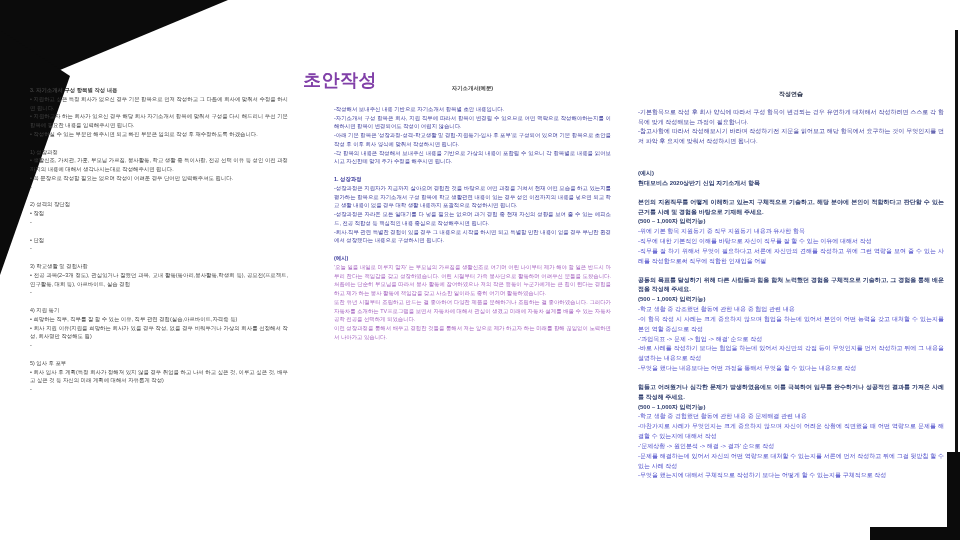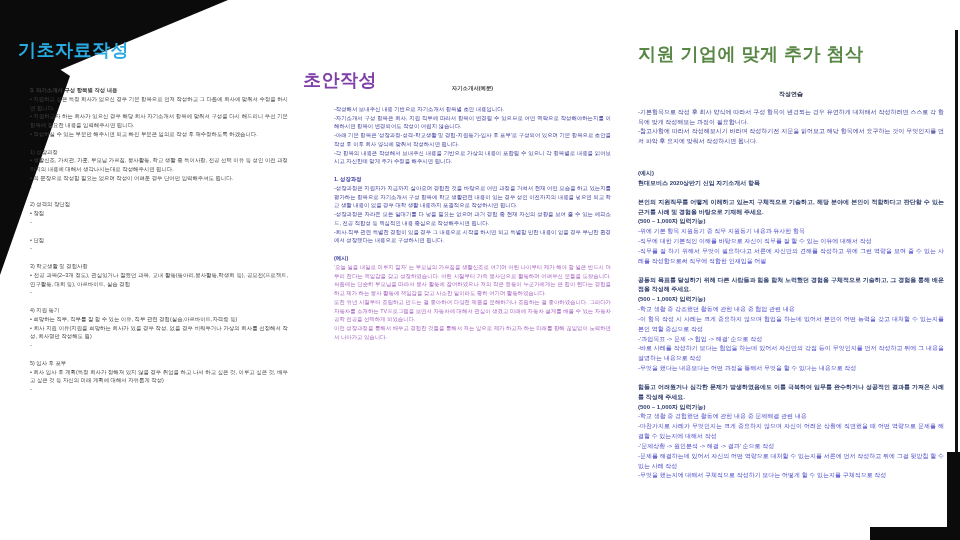--- a/index.html
+++ b/index.html
@@ -37,23 +37,21 @@
 
 <div class="stage">
 
   <svg class="deco" style="left:0;top:0;" width="240" height="280" aria-hidden="true">
     <polygon points="0,0 228,0 0,95" fill="#0b0b0b"></polygon>
     <polygon points="0,30 70,76 0,275" fill="#0b0b0b"></polygon>
   </svg>
   <div class="deco edge-right"></div>
   <div class="deco corner-br"></div>
 
-  <h1 class="hdr hdr1" style="color: rgb(41, 171, 226);">기초자료작성</h1>
   <h1 class="hdr hdr2" style="color: rgb(129, 64, 168);">초안작성</h1>
-  <h1 class="hdr hdr3" style="color: rgb(89, 135, 69);">지원 기업에 맞게 추가 첨삭</h1>
 
   <div class="col col1">
     <div>
         <p class="para bold">3. 자기소개서 구성 항목별 작성 내용</p>
         <p class="para ">• 지원하고 싶은 특정 회사가 없으신 경우 기본 항목으로 먼저 작성하고 그 다음에 회사에 맞춰서 수정을 하시면 됩니다.</p>
         <p class="para ">• 지원하고자 하는 회사가 있으신 경우 해당 회사 자기소개서 항목에 맞춰서 구성을 다시 해드리니 우선 기본 항목에 필요한 내용을 입력해주시면 됩니다.</p>
         <p class="para ">• 작성하실 수 있는 부분만 해주시면 되고 빠진 부분은 임의로 작성 후 재수정하도록 하겠습니다.</p>
         <p class="para gap">1) 성장과정</p>
         <p class="para ">• 생활신조, 가치관, 가훈, 부모님 가르침, 봉사활동, 학교 생활 중 특이사항, 전공 선택 이유 등 성인 이전 과정까지의 내용에 대해서 생각나시는대로 작성해주시면 됩니다.</p>
         <p class="para ">• 꼭 문장으로 작성할 필요는 없으며 작성이 어려운 경우 단어만 입력해주셔도 됩니다.</p>

